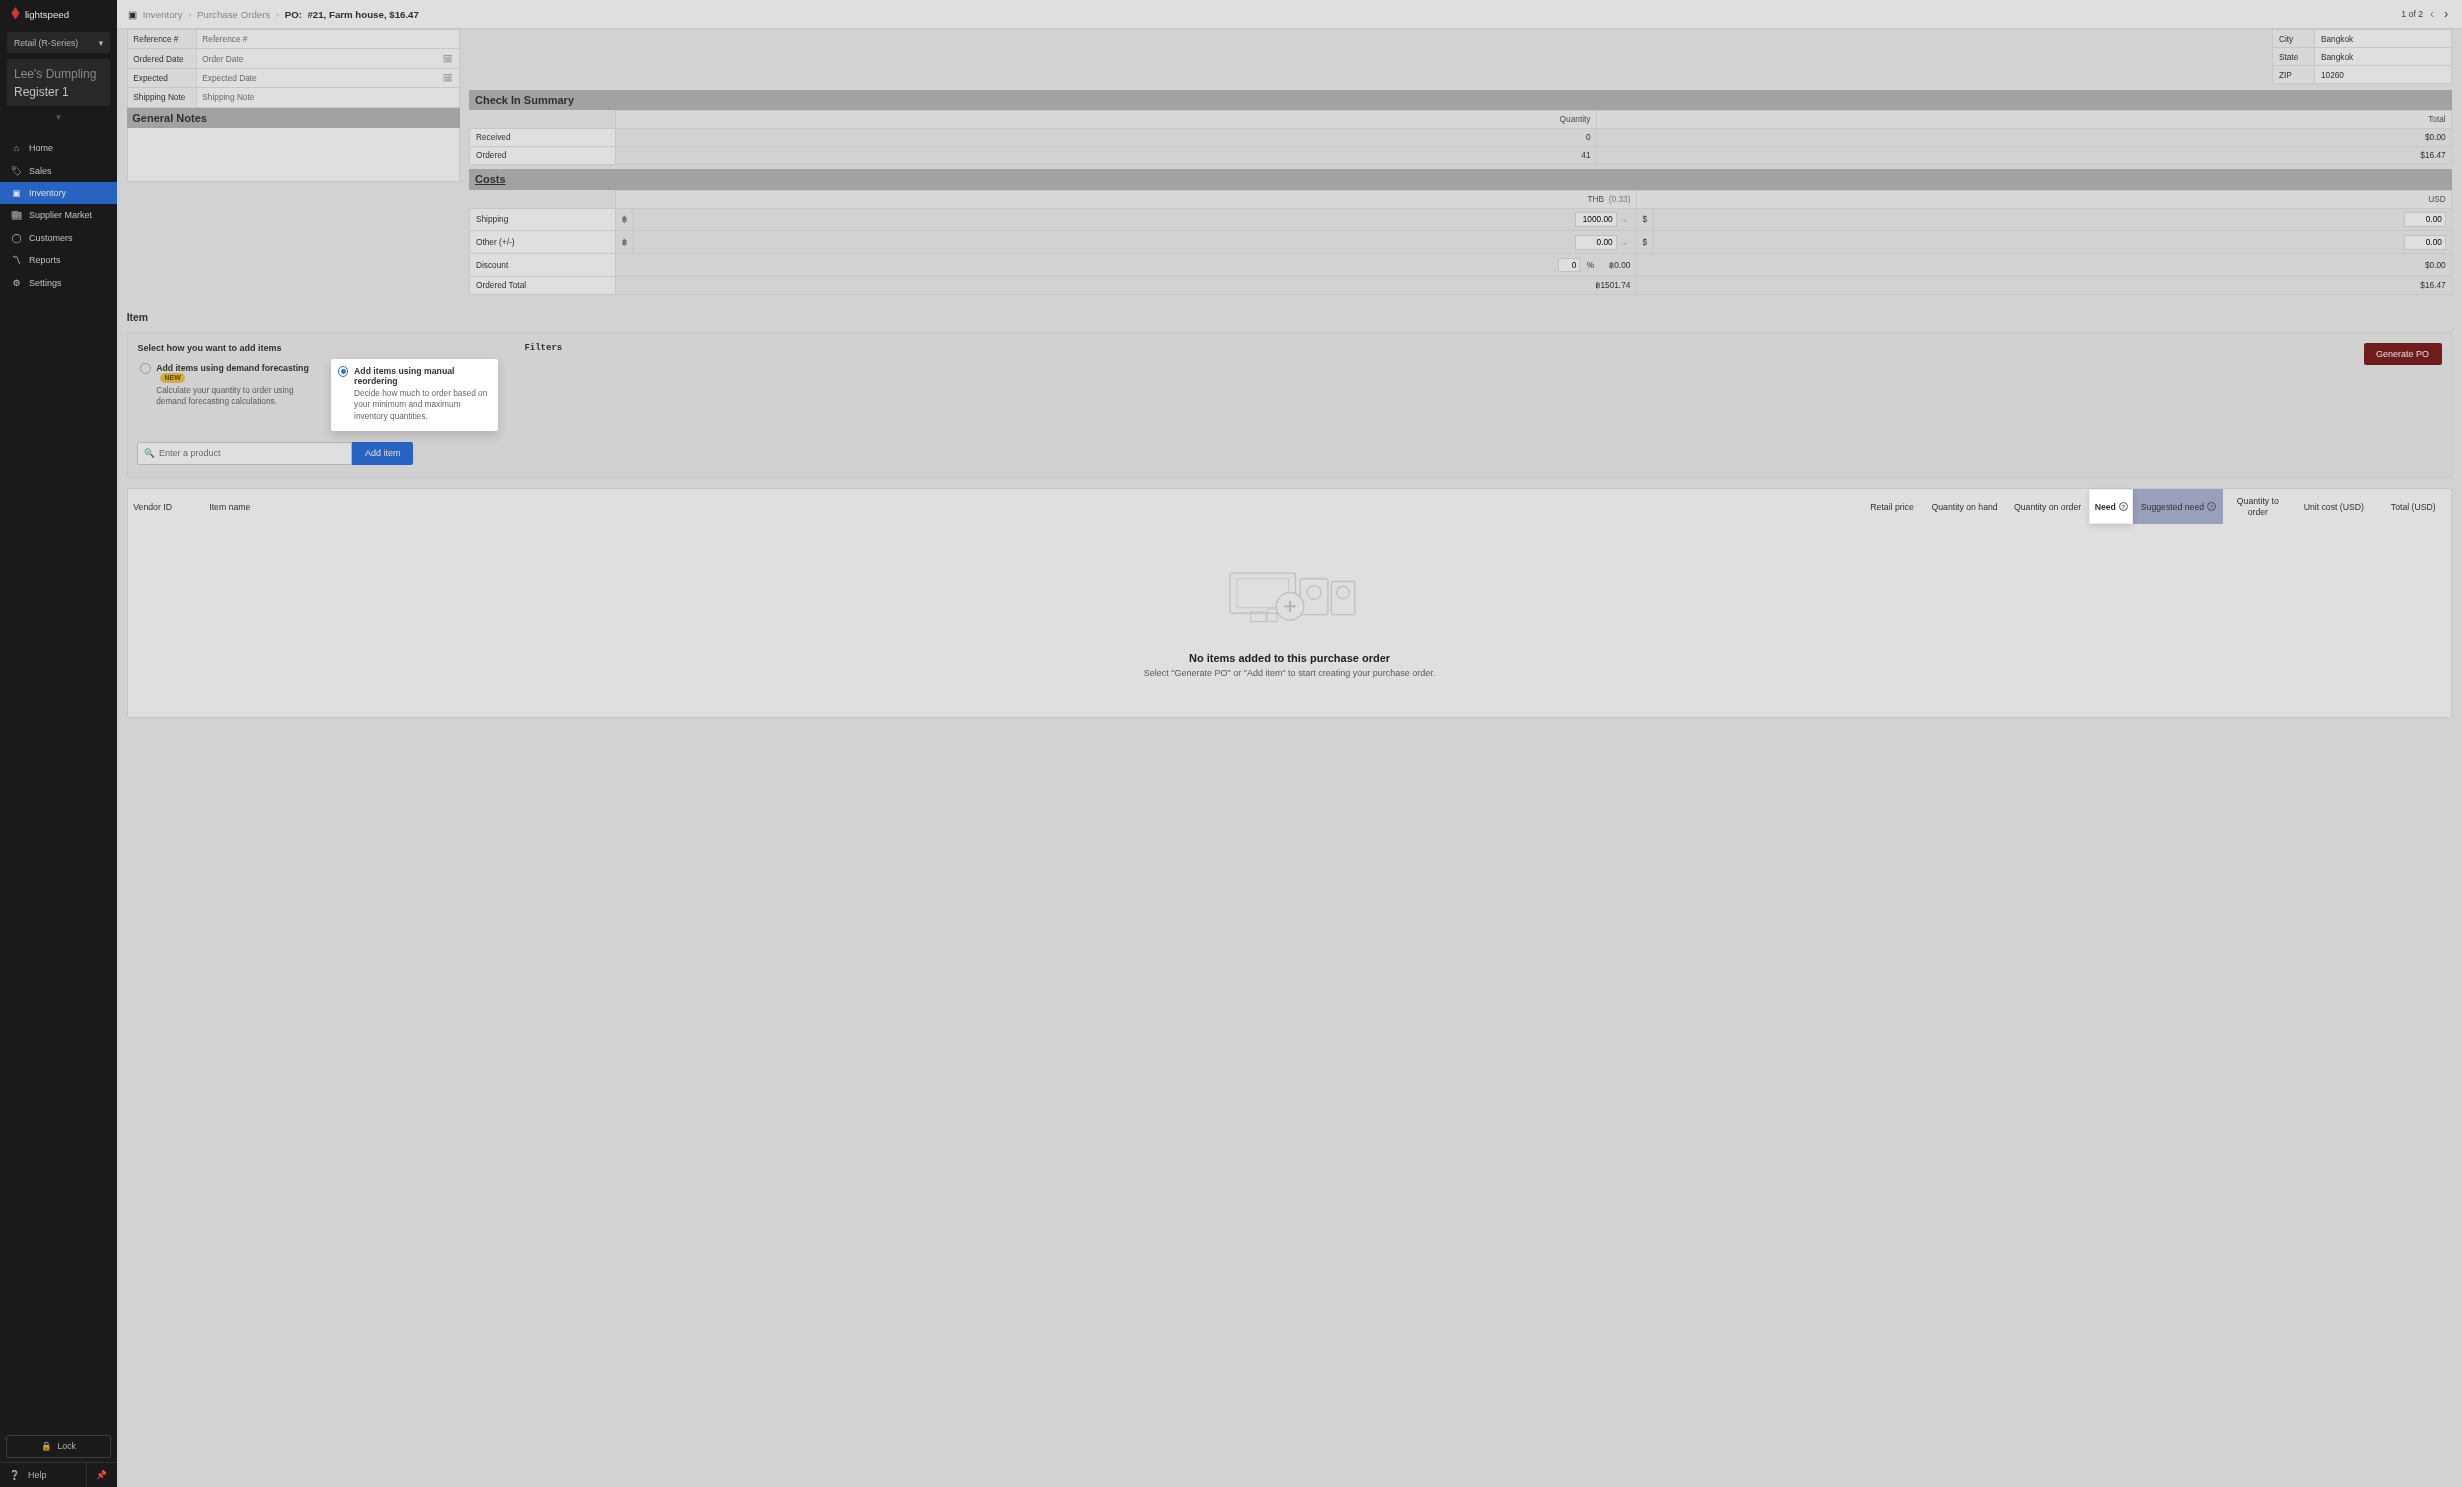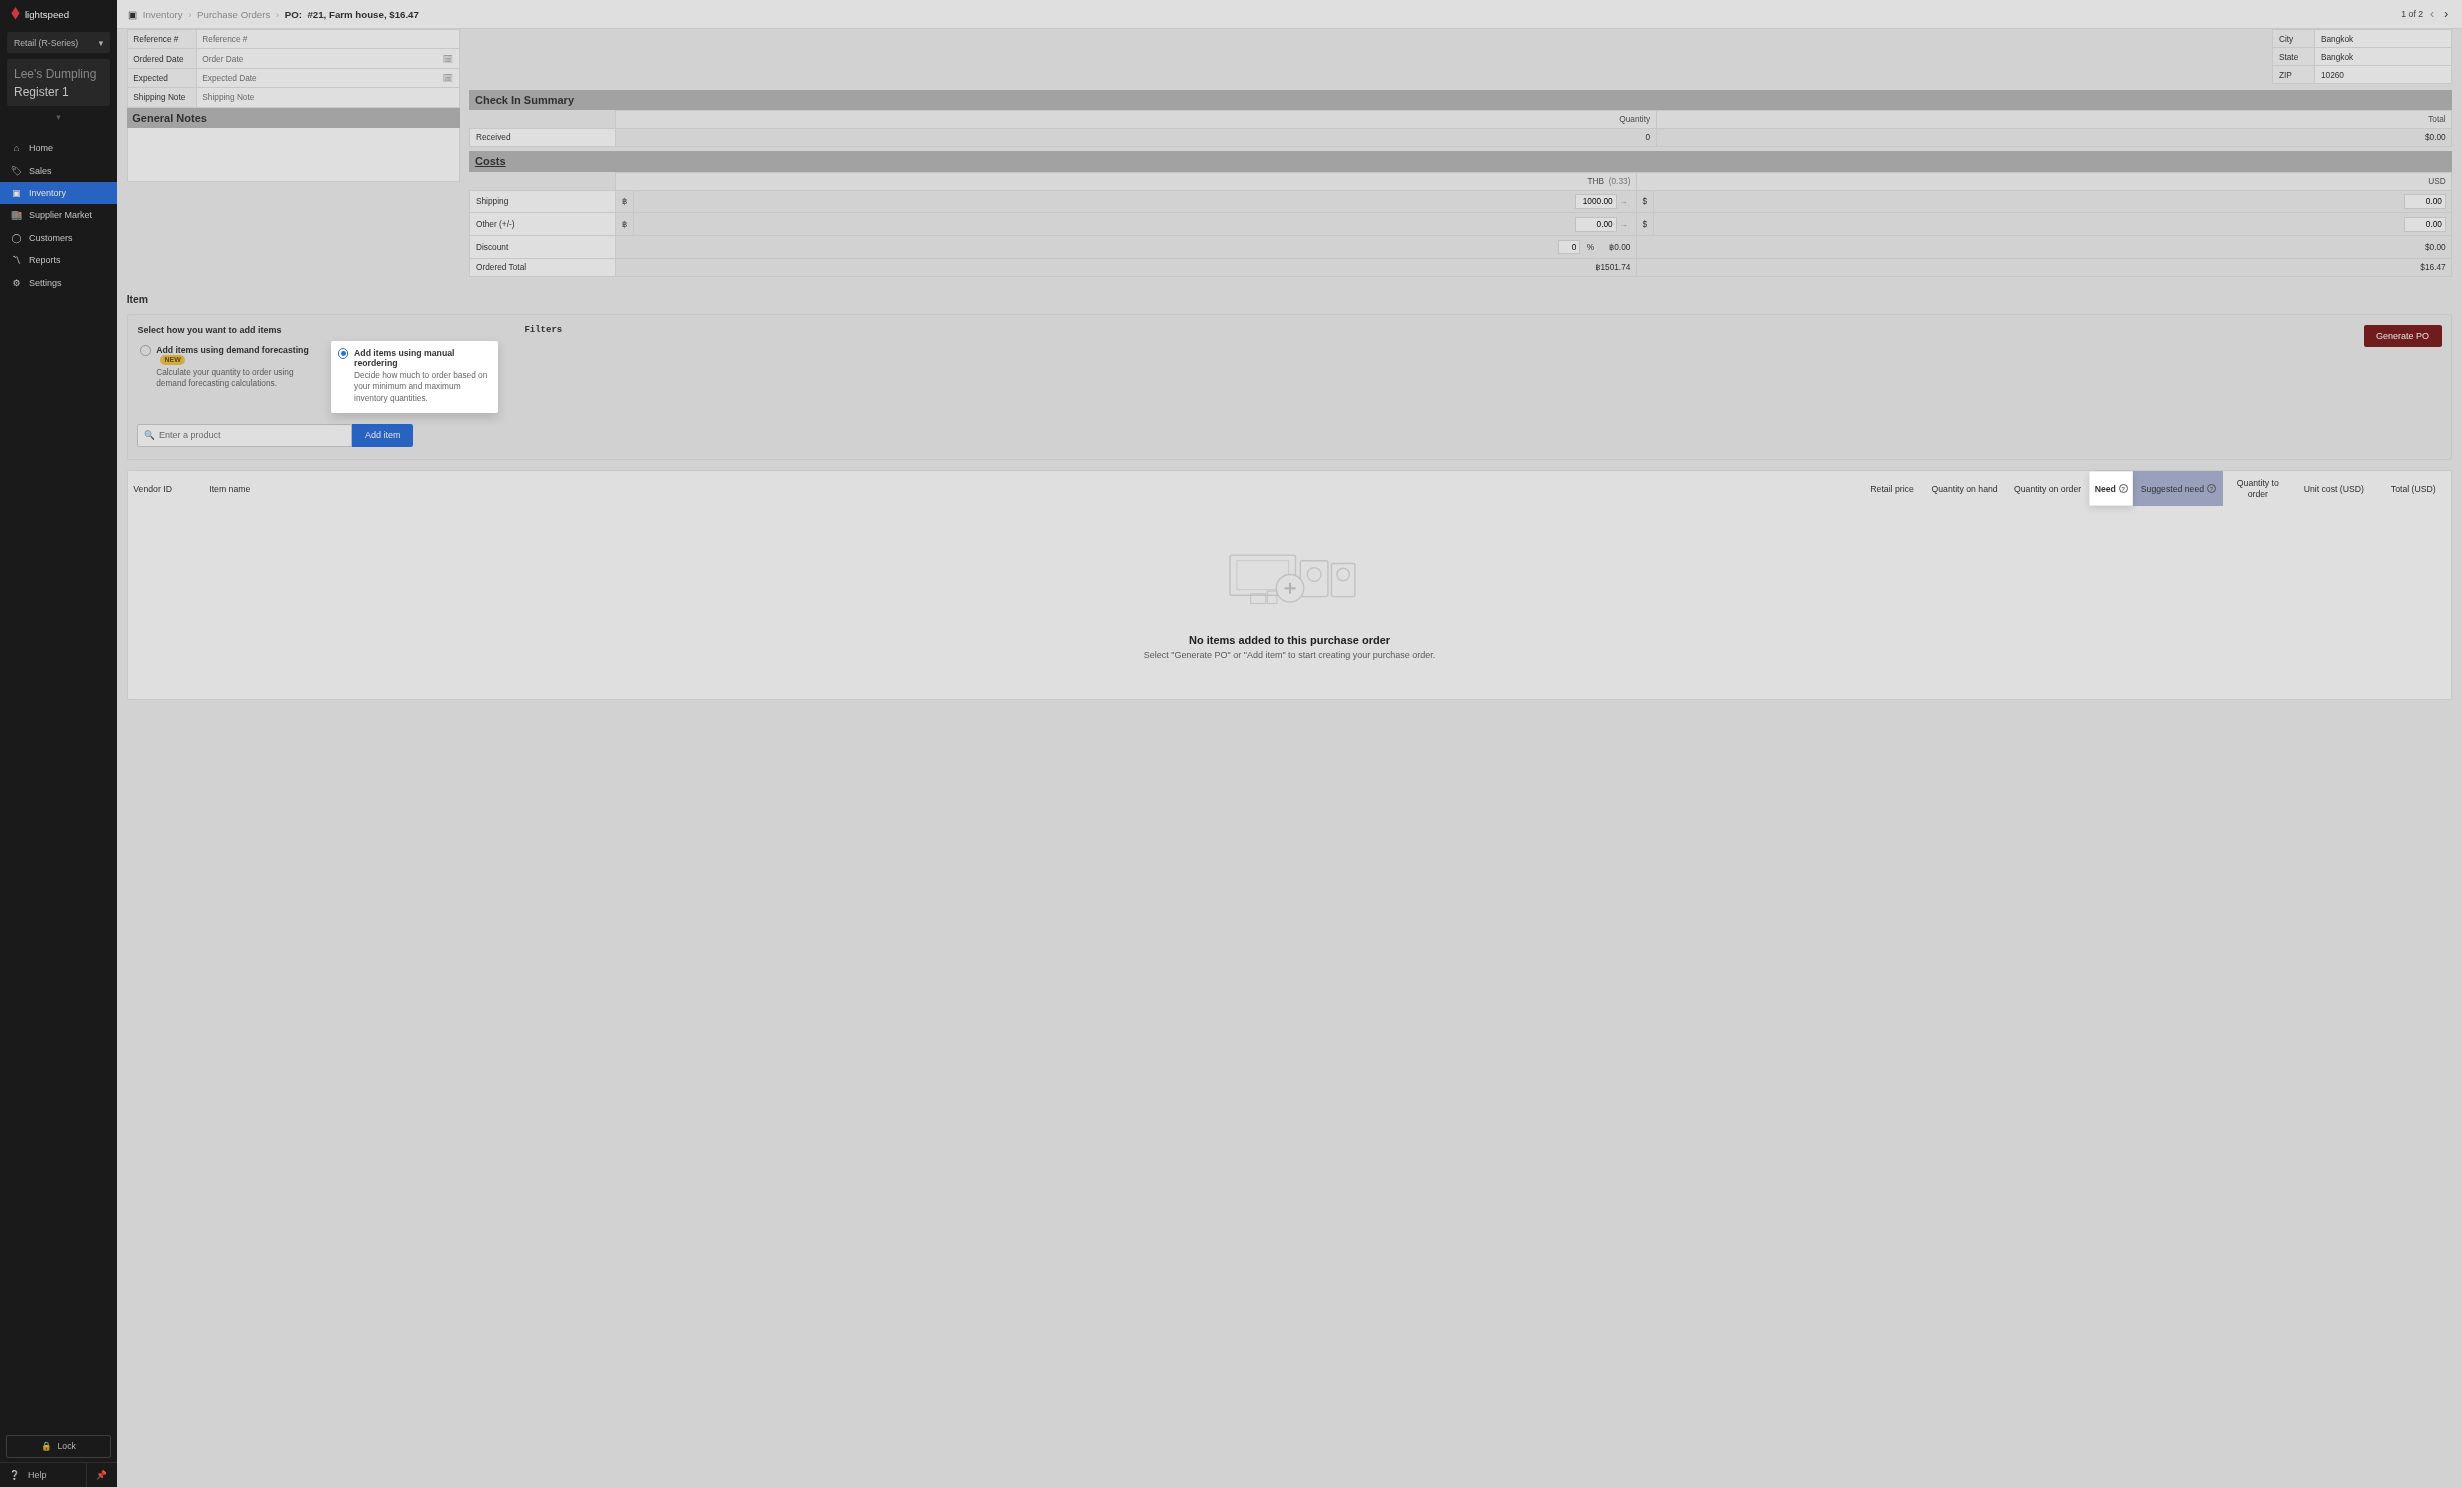--- a/index.html
+++ b/index.html
@@ -251,20 +251,25 @@
                 <tr class="sum-hdr-row">
                   <th></th>
                   <th class="r">Quantity</th>
                   <th class="r">Total</th>
                 </tr>
             <tr>
                   <td class="lbl">Received</td>
                   <td class="r">0</td>
                   <td class="r">$0.00</td>
                 </tr>
+            <tr>
+                  <td class="lbl">Ordered</td>
+                  <td class="r">41</td>
+                  <td class="r">$16.47</td>
+                </tr>
           </tbody>
             </table>
 
           <div class="section-hdr" style="margin-top:4.2px;text-decoration:underline;">Costs</div>
           <table class="sum-table">
             <tbody>
                 <tr class="sum-hdr-row">
               <th></th>
               <th class="r" colspan="2"><span>THB</span> &nbsp;<span style="color:#888;">(0.33)</span></th>
               <th class="r" colspan="2">USD</th>

